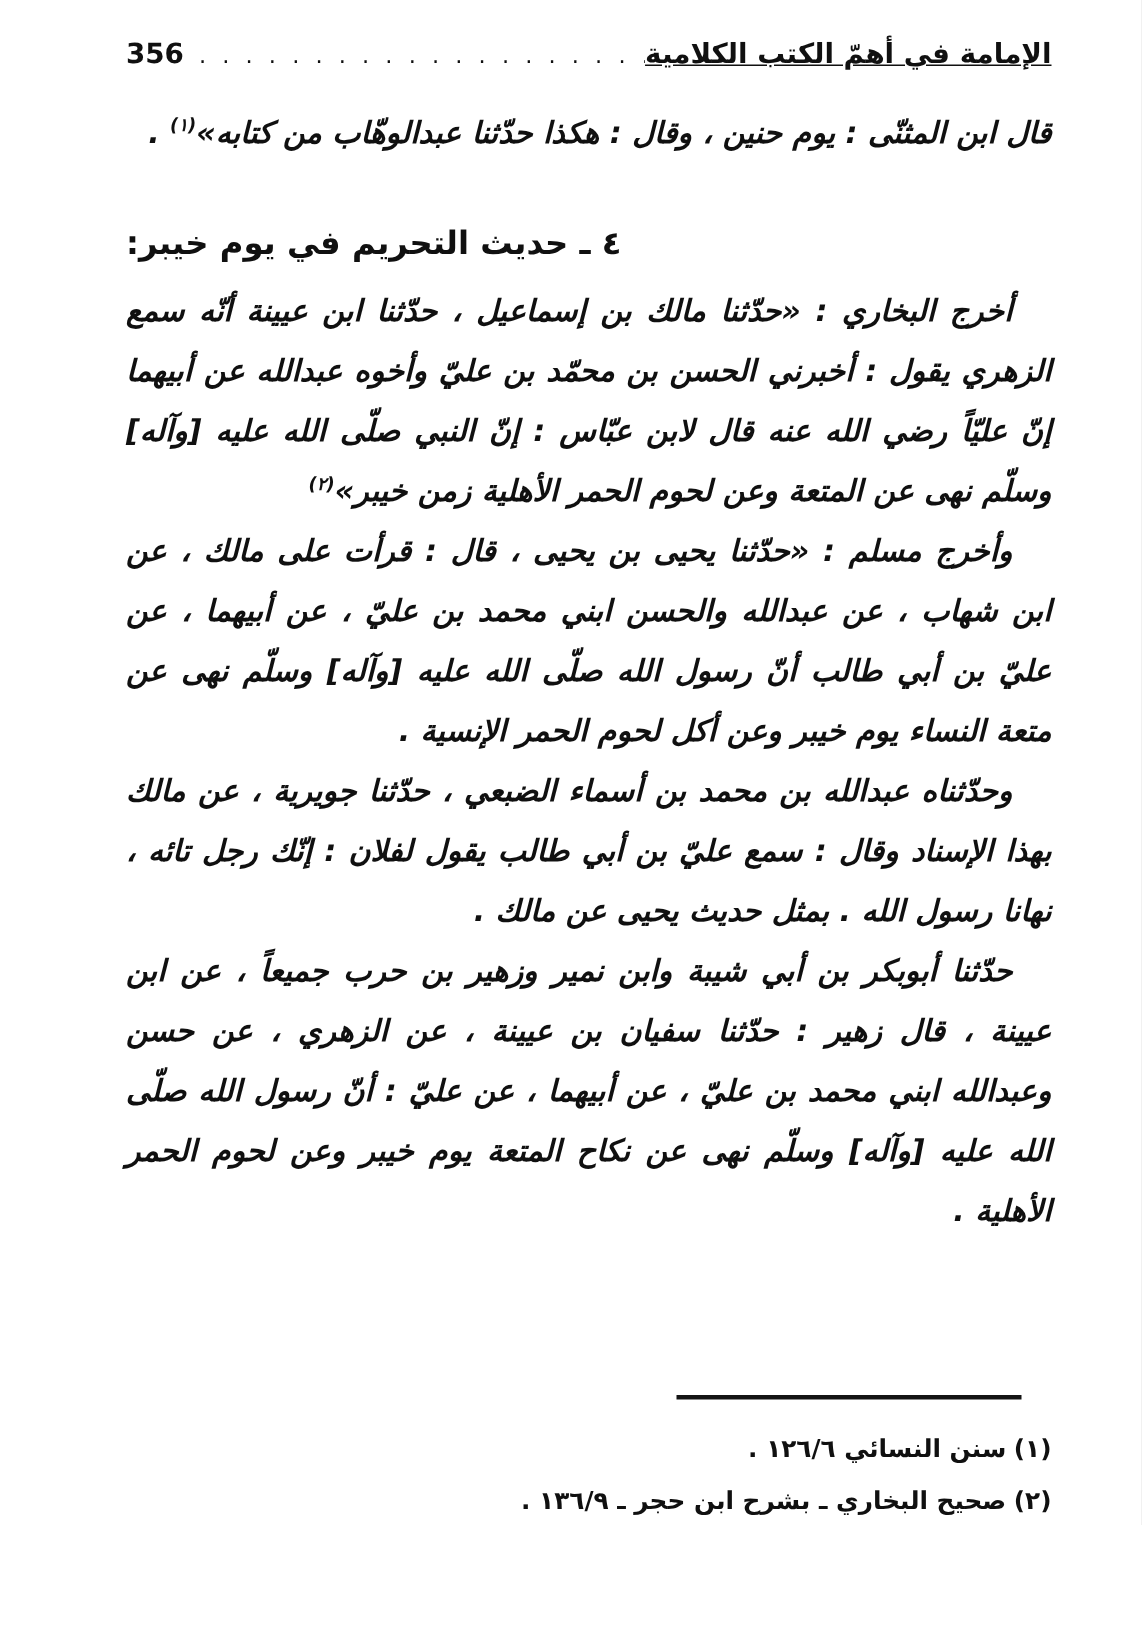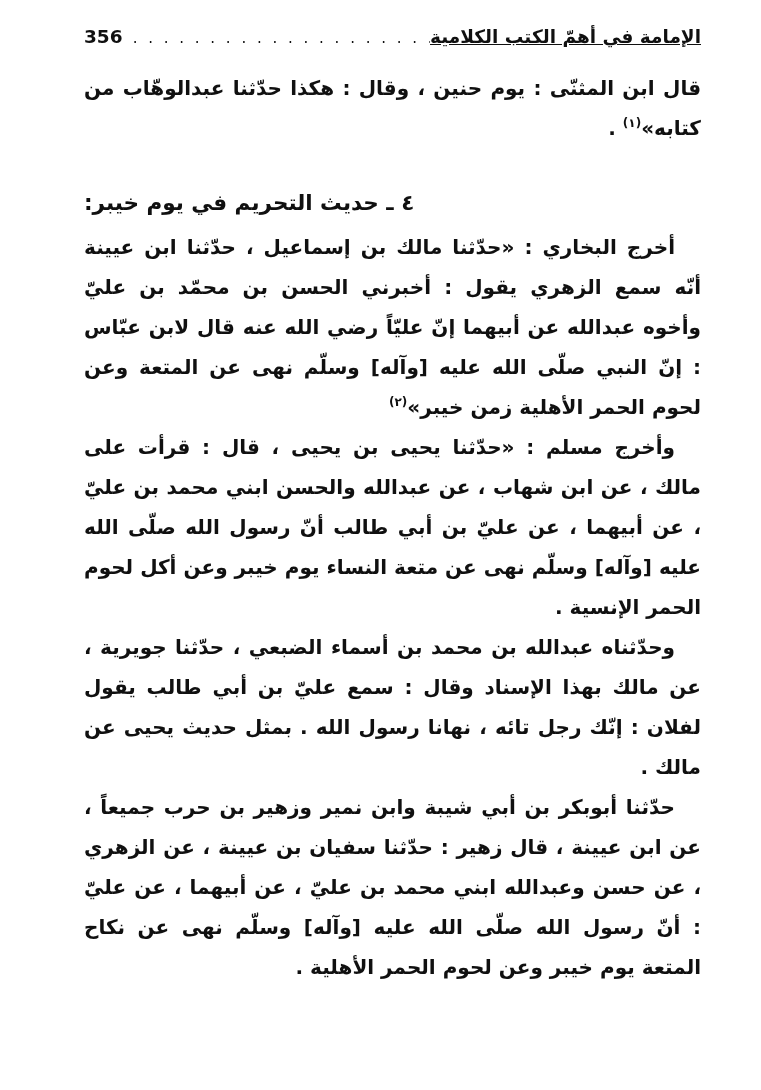--- a/index.html
+++ b/index.html
@@ -45,20 +45,21 @@
     margin-top: 21px;
     font-size: 20px;
     font-weight: 700;
     line-height: 40px;
     text-align: justify;
   }
   p.para {
     margin: 0;
     text-align: justify;
     text-indent: 26px;
+    font-style: italic;
   }
   p.opening {
     text-indent: 0;
     margin-bottom: 35px;
   }
   h2.heading {
     font-size: 21.5px;
     font-weight: 700;
     line-height: 40px;
     margin: 0 0 4px 0;
@@ -116,13 +117,20 @@
 
       <p class="para"><span>وأخرج مسلم : «حدّثنا يحيى بن يحيى ، قال : قرأت على مالك ، عن ابن شهاب ، عن عبدالله والحسن ابني محمد بن عليّ ، عن أبيهما ، عن عليّ بن أبي طالب أنّ رسول الله صلّى الله عليه [وآله] وسلّم نهى عن متعة النساء يوم خيبر وعن أكل لحوم الحمر الإنسية .</span><sup class="fn-ref"></sup></p>
 
       <p class="para"><span>وحدّثناه عبدالله بن محمد بن أسماء الضبعي ، حدّثنا جويرية ، عن مالك بهذا الإسناد وقال : سمع عليّ بن أبي طالب يقول لفلان : إنّك رجل تائه ، نهانا رسول الله . بمثل حديث يحيى عن مالك .</span><sup class="fn-ref"></sup></p>
 
       <p class="para"><span>حدّثنا أبوبكر بن أبي شيبة وابن نمير وزهير بن حرب جميعاً ، عن ابن عيينة ، قال زهير : حدّثنا سفيان بن عيينة ، عن الزهري ، عن حسن وعبدالله ابني محمد بن عليّ ، عن أبيهما ، عن عليّ : أنّ رسول الله صلّى الله عليه [وآله] وسلّم نهى عن نكاح المتعة يوم خيبر وعن لحوم الحمر الأهلية .</span><sup class="fn-ref"></sup></p>
 
     </div>
   </div>
 
+  <div class="footer">
+    <div class="fnrule"></div>
+    <div class="footnotes">
+      <div class="footnote"><span class="marker">(١)</span><span>سنن النسائي ١٢٦/٦ .</span></div>
+      <div class="footnote"><span class="marker">(٢)</span><span>صحيح البخاري ـ بشرح ابن حجر ـ ١٣٦/٩ .</span></div>
+    </div>
+  </div>
 </div>
 
 </body></html>

